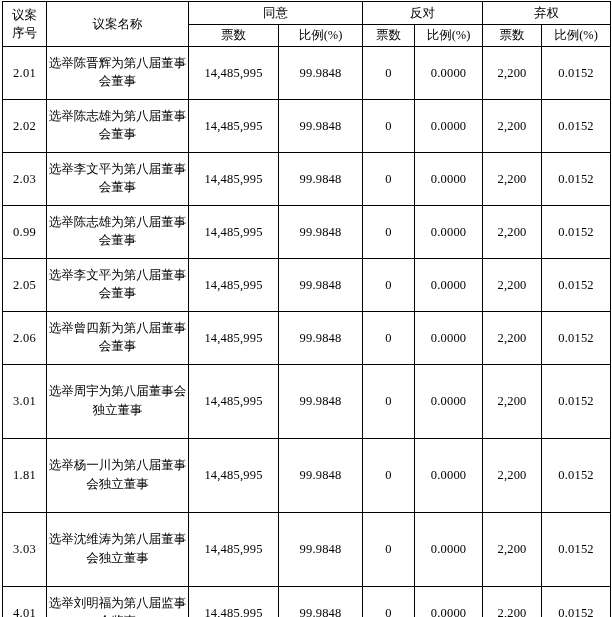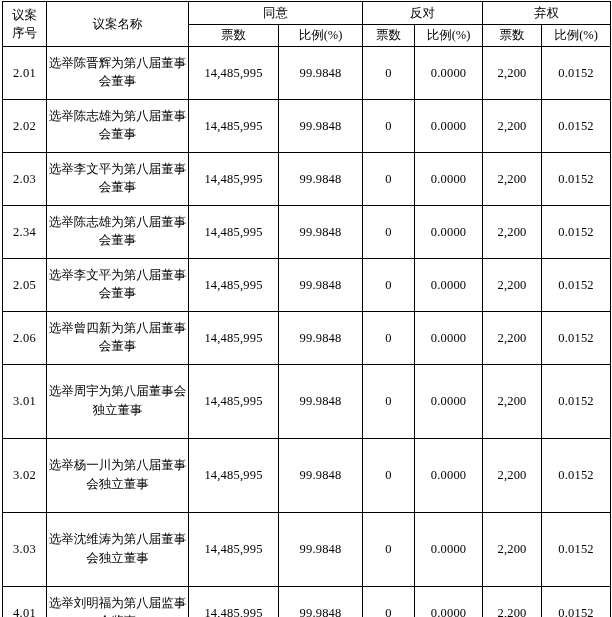--- a/index.html
+++ b/index.html
@@ -133,21 +133,21 @@
           <td class="seq">2.03</td>
           <td class="name">选举李文平为第八届董事会董事</td>
           <td class="num">14,485,995</td>
           <td class="num">99.9848</td>
           <td class="num num-right">0</td>
           <td class="num num-right">0.0000</td>
           <td class="num">2,200</td>
           <td class="num num-right">0.0152</td>
         </tr>
         <tr class="r2">
-          <td class="seq">2.34</td>
+          <td class="seq">0.99</td>
           <td class="name">选举陈志雄为第八届董事会董事</td>
           <td class="num">14,485,995</td>
           <td class="num">99.9848</td>
           <td class="num num-right">0</td>
           <td class="num num-right">0.0000</td>
           <td class="num">2,200</td>
           <td class="num num-right">0.0152</td>
         </tr>
         <tr class="r2">
           <td class="seq">2.05</td>
@@ -173,21 +173,21 @@
           <td class="seq">3.01</td>
           <td class="name">选举周宇为第八届董事会独立董事</td>
           <td class="num">14,485,995</td>
           <td class="num">99.9848</td>
           <td class="num num-right">0</td>
           <td class="num num-right">0.0000</td>
           <td class="num">2,200</td>
           <td class="num num-right">0.0152</td>
         </tr>
         <tr class="r3">
-          <td class="seq">3.02</td>
+          <td class="seq">1.81</td>
           <td class="name">选举杨一川为第八届董事会独立董事</td>
           <td class="num">14,485,995</td>
           <td class="num">99.9848</td>
           <td class="num num-right">0</td>
           <td class="num num-right">0.0000</td>
           <td class="num">2,200</td>
           <td class="num num-right">0.0152</td>
         </tr>
         <tr class="r3">
           <td class="seq">3.03</td>

